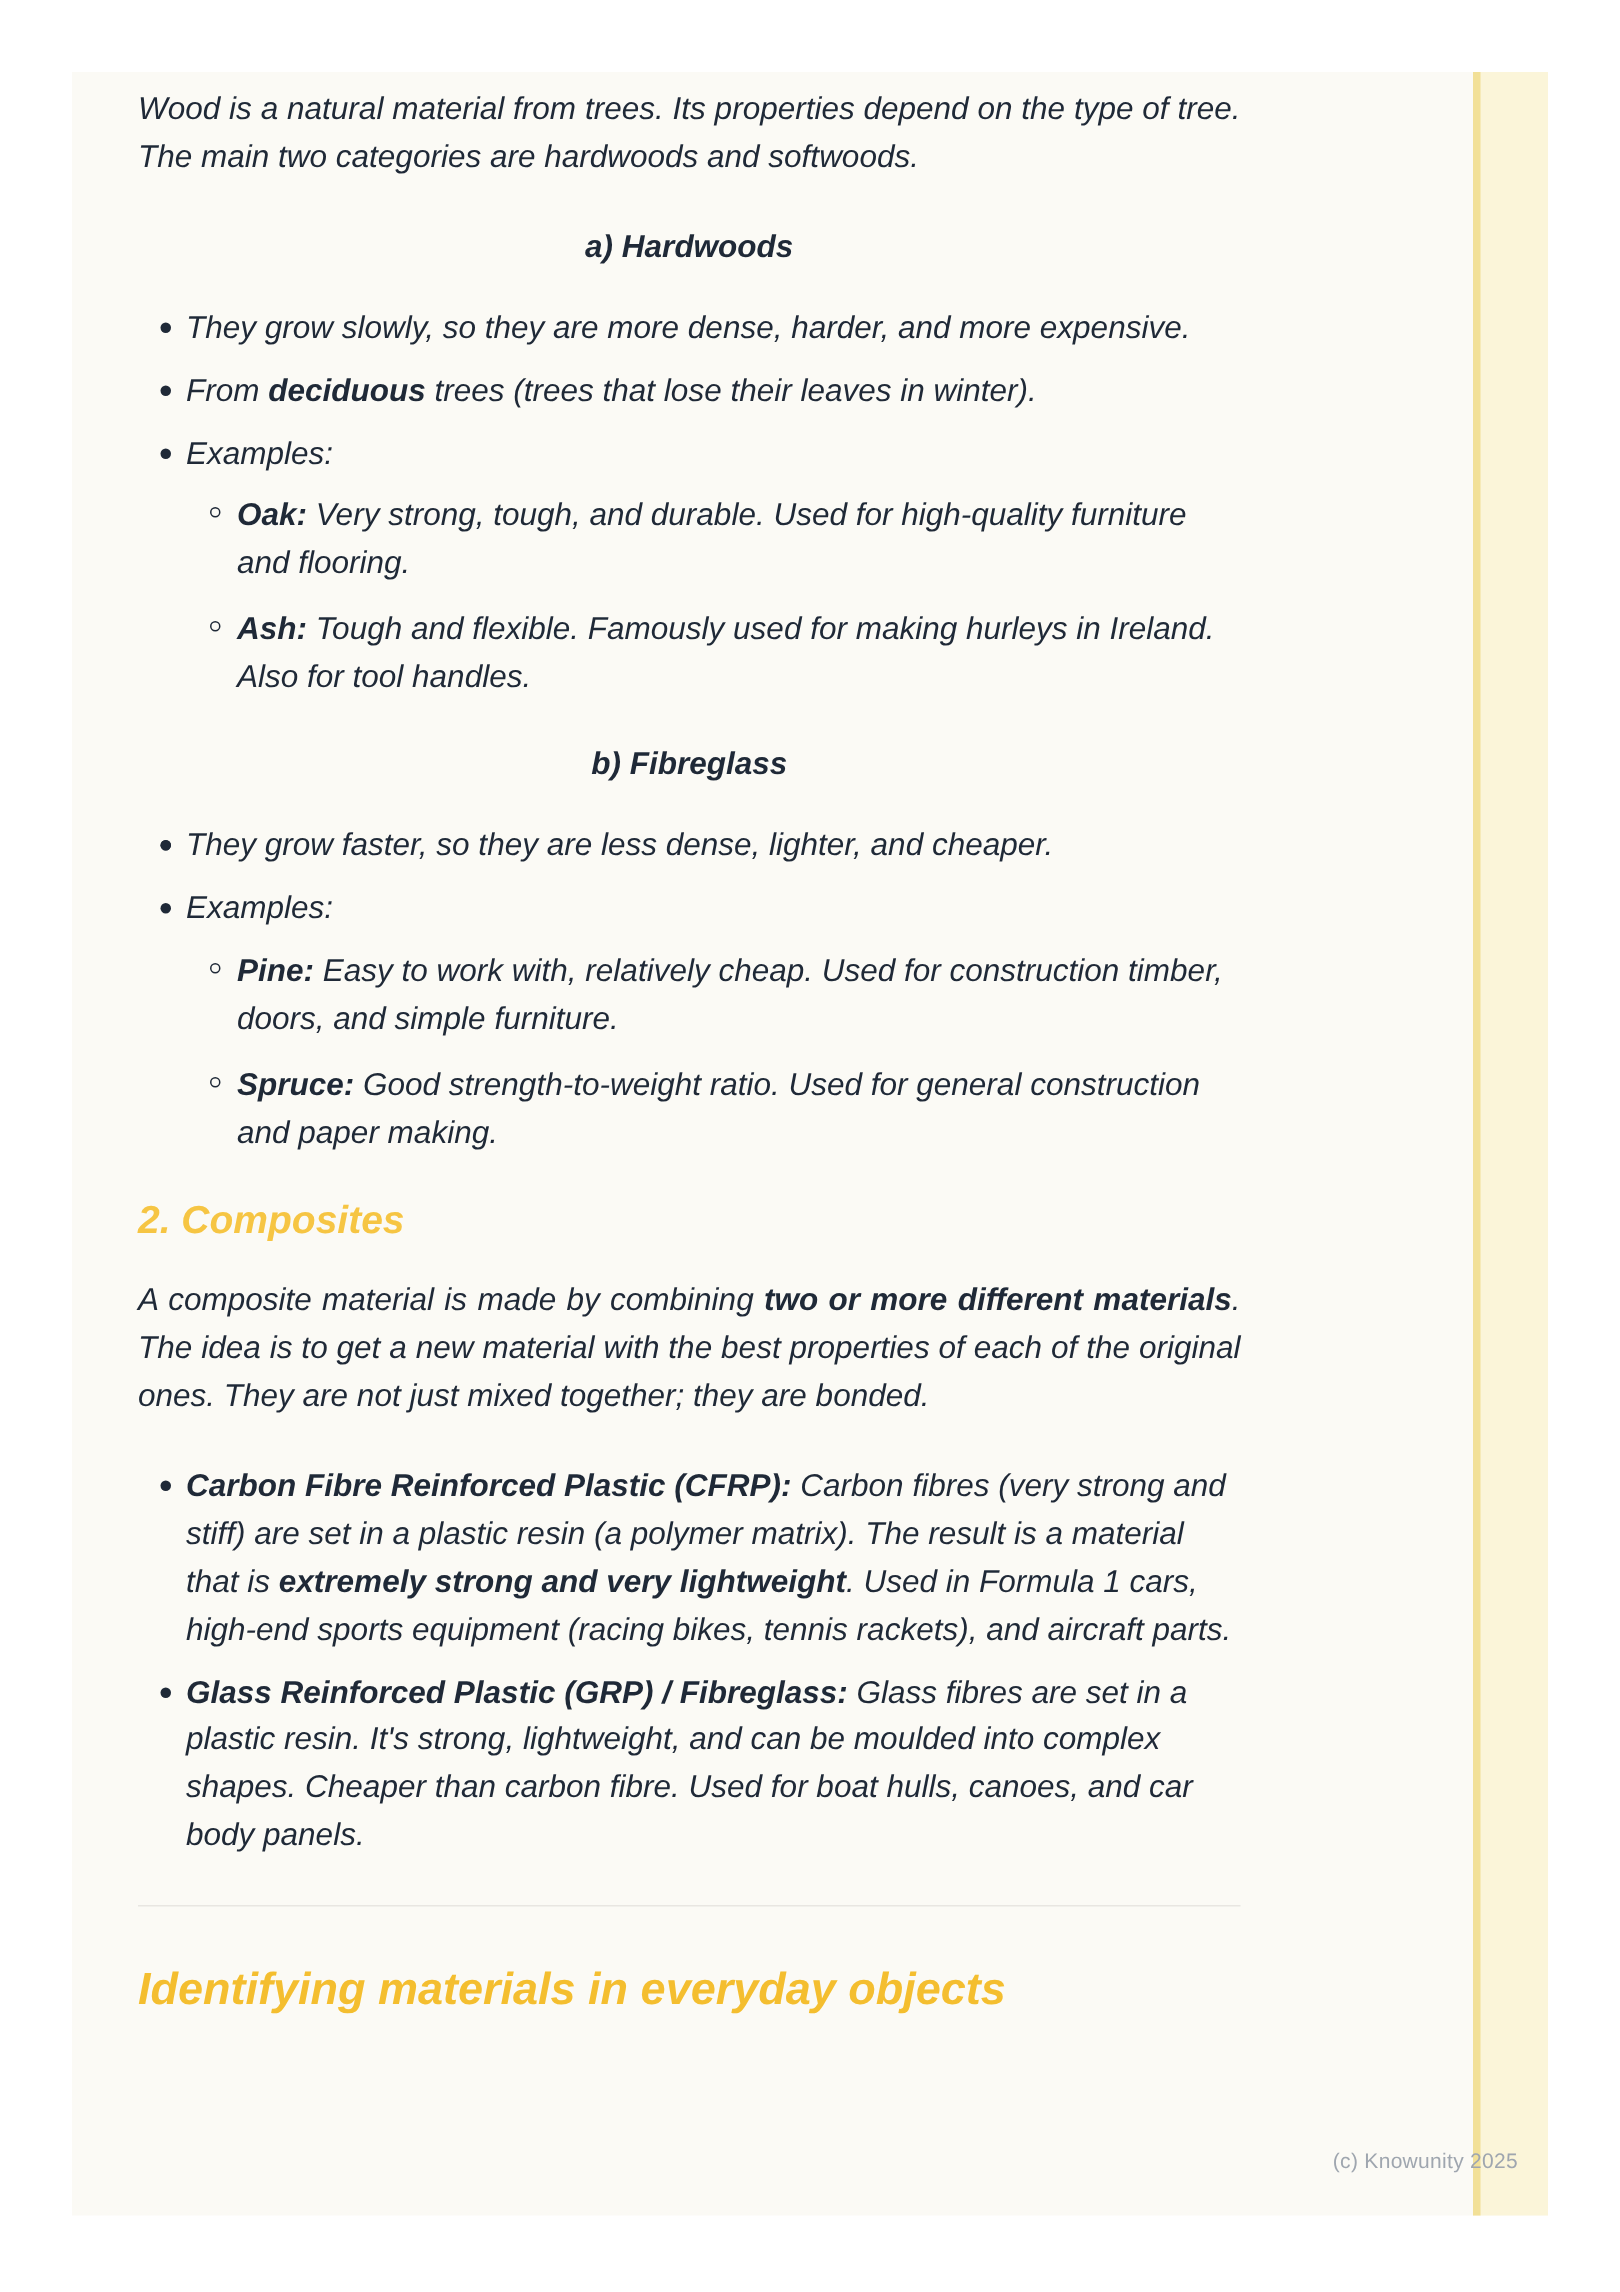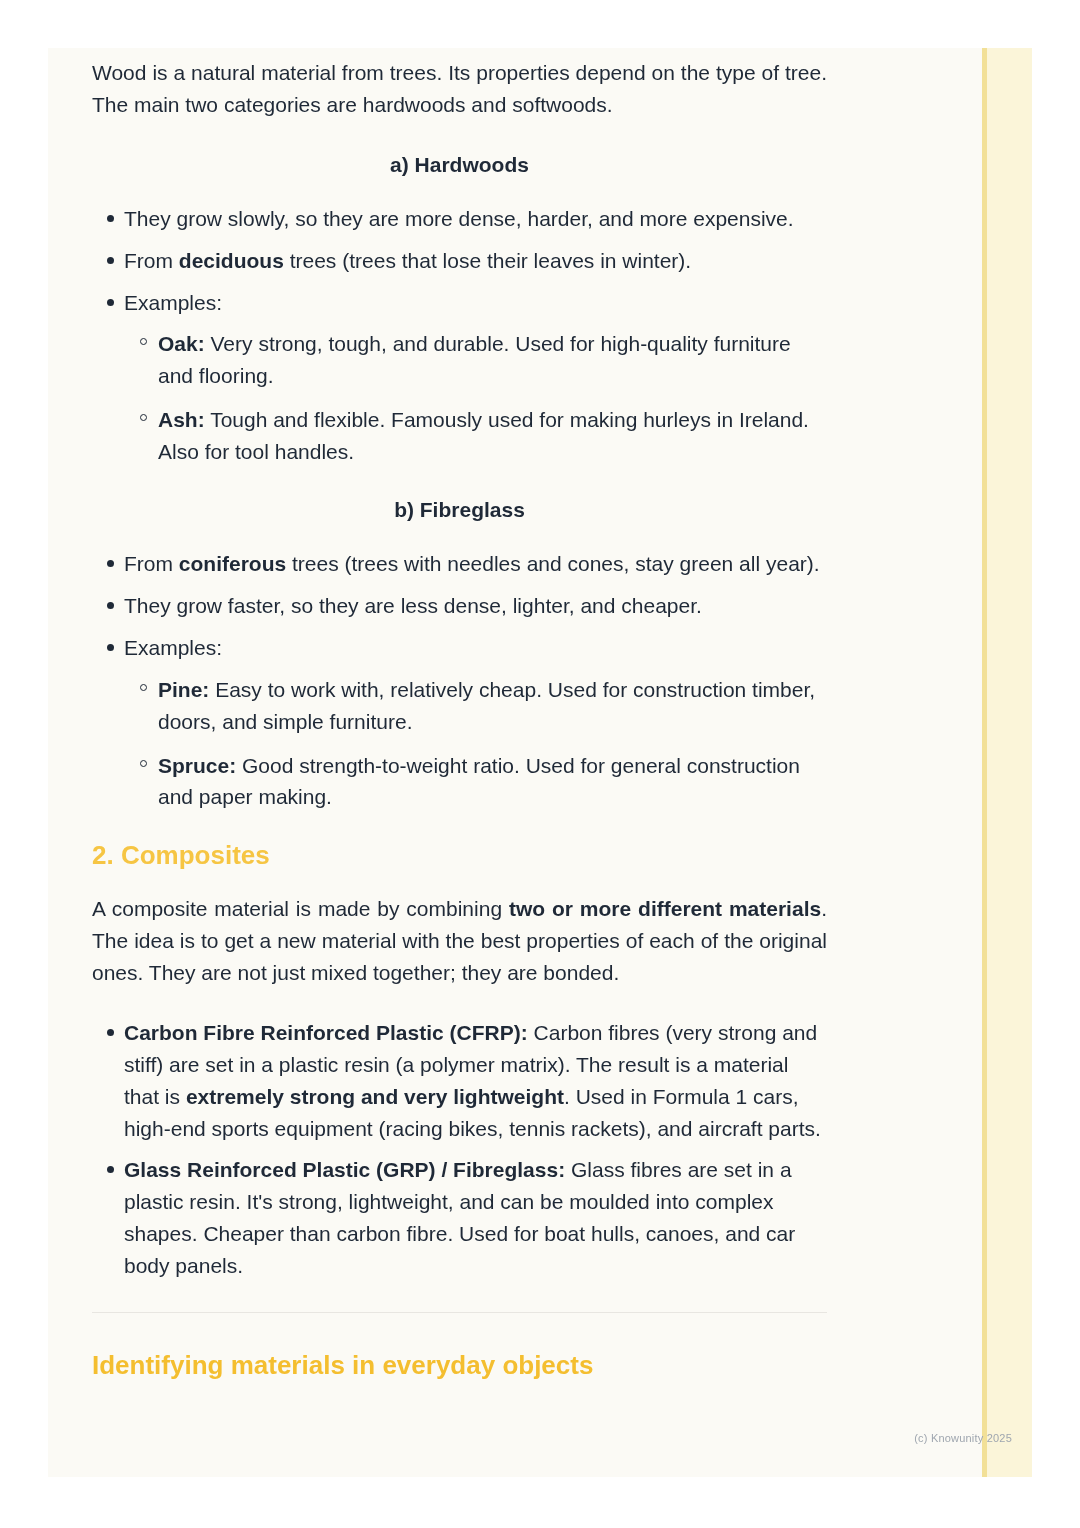--- a/index.html
+++ b/index.html
@@ -38,39 +38,40 @@
     border-left:5px solid var(--stripe-edge);
     z-index:1;
   }
   .content{
     position:relative;
     z-index:0;
     width:779px;           
     padding:9px 0 46px 44px;
     font-size:21px;
     line-height:1.52;
+    font-style:italic;
   }
   p.para{margin:0 0 28px 0;}
   .justify{text-align:justify;}
   h4.sub-heading{
     font-size:21px;
     font-weight:bold;
     margin:0 0 22px 0;
     color:var(--text);
     text-align:center;
   }
   h3.section-heading{
     font-size:26px;
     font-weight:bold;
     color:var(--accent-h3);
     margin:10px 0 20px 0;
     line-height:1.3;
   }
   h2.page-section-title{
-    font-size:26px;
+    font-size:30px;
     font-weight:bold;
     color:var(--accent-h2);
     margin:0;
     line-height:1.3;
   }
   ul.bullets{
     list-style:none;
     margin:0 0 26px 0;
     padding:0 0 0 15px;
   }
@@ -110,21 +111,21 @@
     height:1px;
     background:var(--divider);
     margin:30px 0 36px 0;
     border:none;
     width:735px;
   }
   .watermark{
     position:absolute;
     top:1432px;
     right:68px;
-    font-size:11px;
+    font-size:14px;
     color:var(--watermark);
     z-index:2;
     letter-spacing:0.2px;
   }
   strong{font-weight:bold;}
 </style>
 </head>
 <body>
 
 <main class="card">
@@ -159,21 +160,20 @@
           </li>
         </ul>
       </li>
     </ul>
 
     <h4 class="sub-heading">b) Fibreglass</h4>
 
     <ul class="bullets">
       <li>
         <span class="marker"></span>
-        <span><span>From </span><strong>coniferous</strong><span> trees (trees with needles and cones, stay green all year).</span></span>
       </li>
       <li>
         <span class="marker"></span>
         <span><span>They grow faster, so they are less dense, lighter, and cheaper.</span></span>
       </li>
       <li>
         <span class="marker"></span>
         <span><span>Examples:</span></span>
         <ul class="sub-bullets">
           <li>

